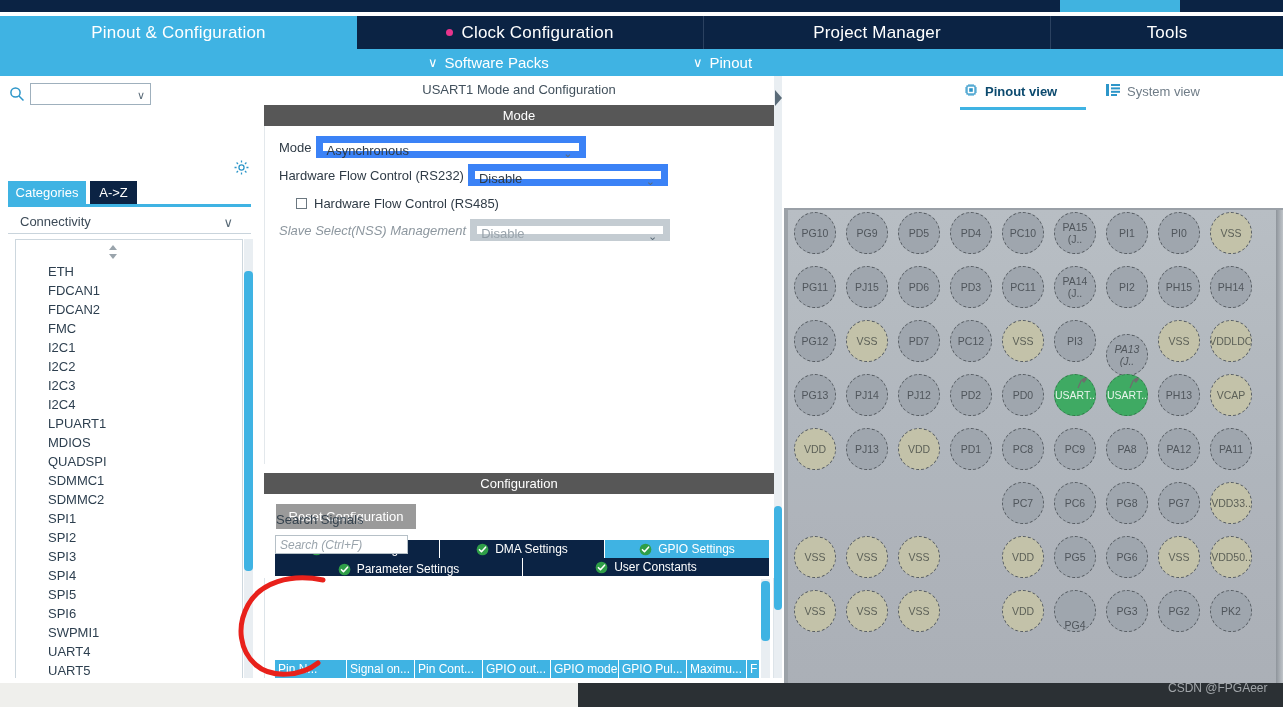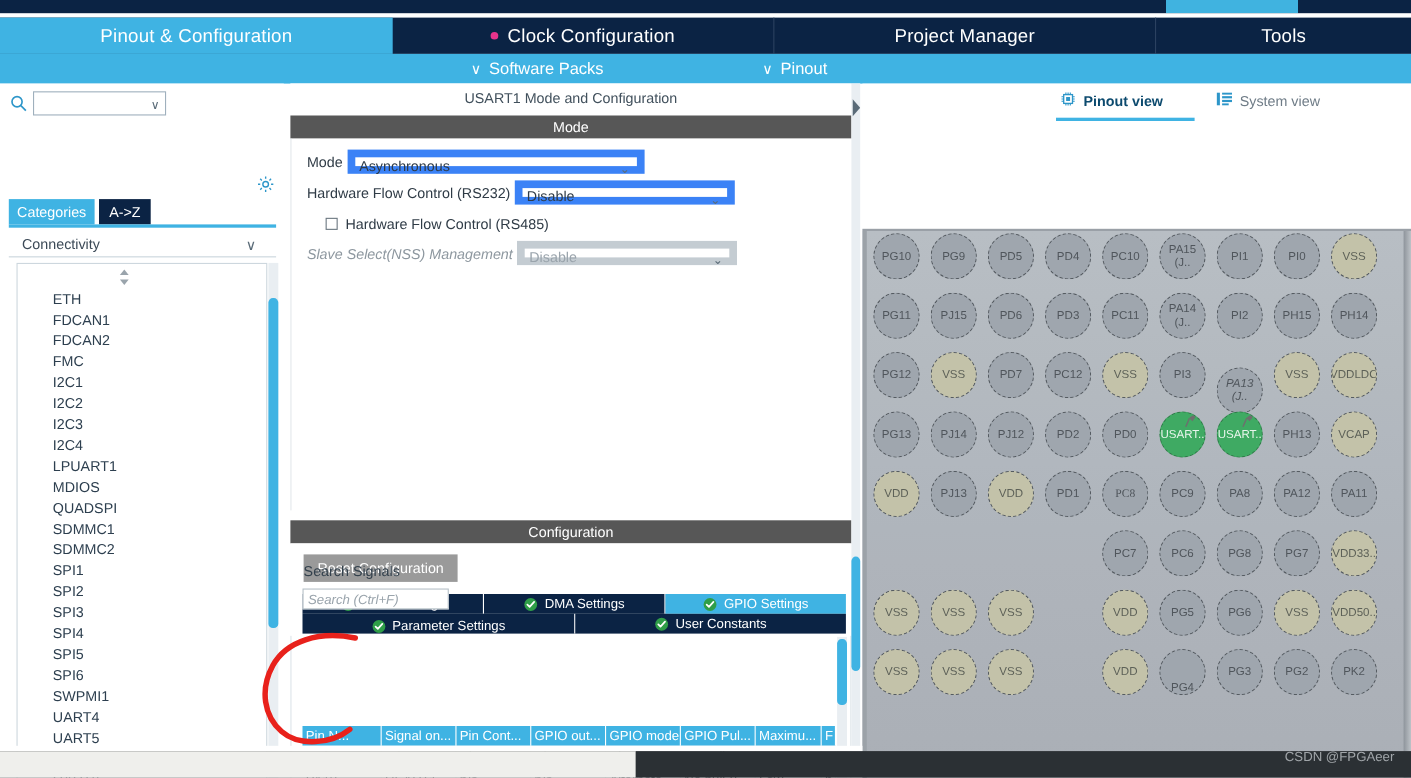--- a/index.html
+++ b/index.html
@@ -602,21 +602,21 @@
           </div>
           <div class="pin" style="left: 62px; top: 218px;">
             <span>PJ13</span>
           </div>
           <div class="pin pwr" style="left: 114px; top: 218px;">
             <span>VDD</span>
           </div>
           <div class="pin" style="left: 166px; top: 218px;">
             <span>PD1</span>
           </div>
-          <div class="pin" style="left: 218px; top: 218px; font-family: Liberation Serif, serif;">
+          <div class="pin" style="left: 218px; top: 218px;">
             <span>PC8</span>
           </div>
           <div class="pin" style="left: 270px; top: 218px;">
             <span>PC9</span>
           </div>
           <div class="pin" style="left: 322px; top: 218px;">
             <span>PA8</span>
           </div>
           <div class="pin" style="left: 374px; top: 218px;">
             <span>PA12</span>

